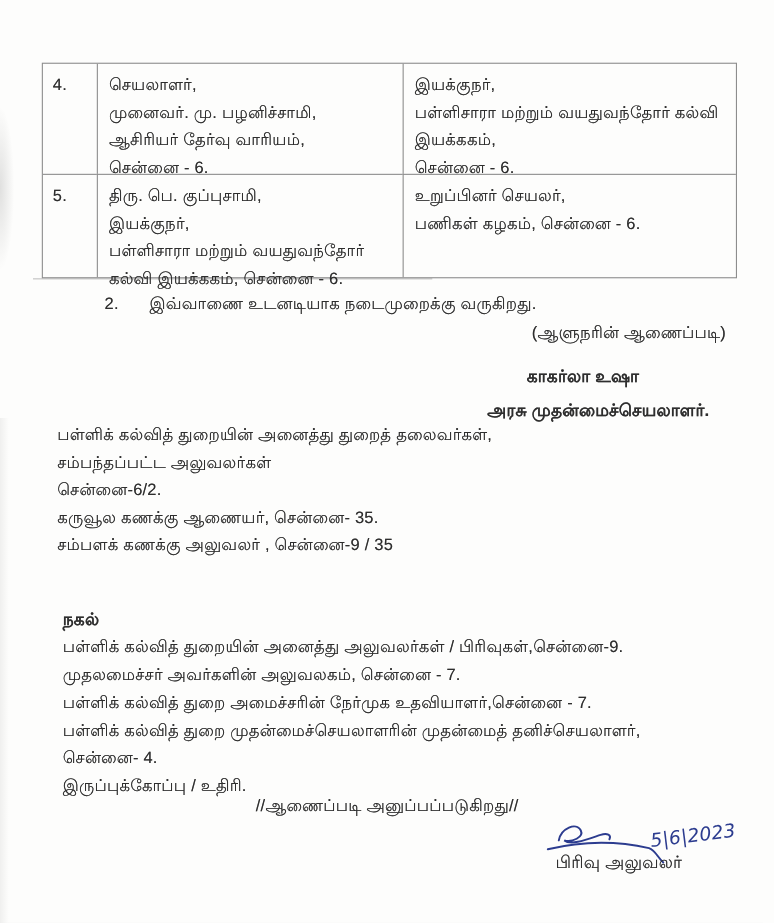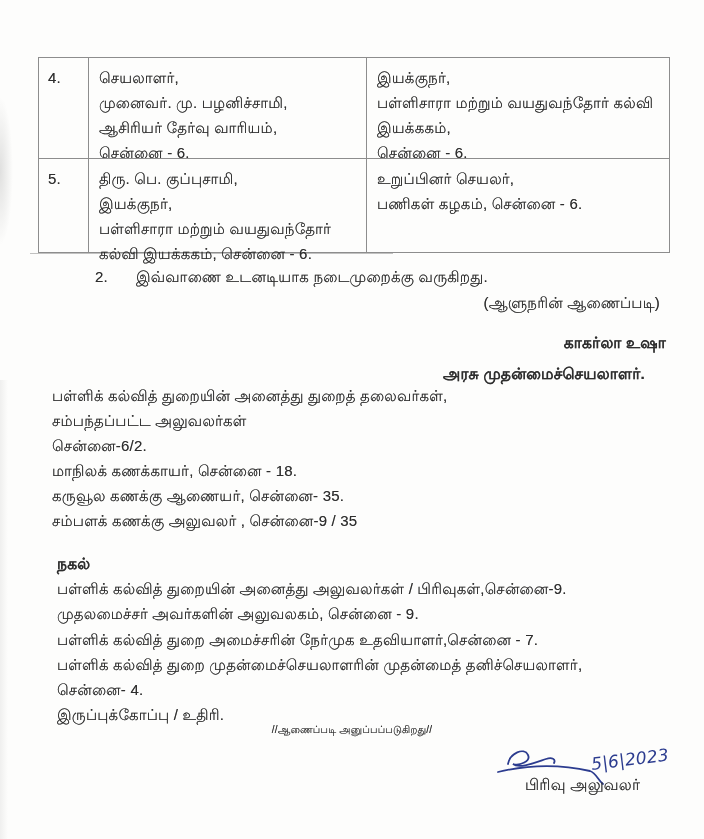--- a/index.html
+++ b/index.html
@@ -27,29 +27,29 @@
     display:grid;grid-template-columns:49px 278px 1fr;
     font-size:15px;line-height:25px;
   }
   .gcell{border-left:1px solid var(--table-border);padding:7px 10px 0 10px;height:100px;}
   .gcell.c-first{border-left:none;padding-left:9px;}
   .gcell.r2{border-top:1px solid var(--table-border);height:94px;}
   
   .para2{position:absolute;left:95px;top:267px;display:flex;gap:28px;font-size:15px;line-height:20px;}
   .by-order{position:absolute;left:0;top:294px;width:660px;text-align:right;font-size:15px;}
   .signatory{position:absolute;left:408px;top:327px;width:272px;text-align:center;font-weight:bold;font-size:15.5px;line-height:31px;}
-  .signatory .name{transform:translateX(-14px);text-align:right;}
+  .signatory .name{transform:translateX(-14px);}
   .block{position:absolute;font-size:15px;line-height:25px;}
   .recipients{left:52px;top:383px;}
   .copies{left:57px;top:551px;line-height:25.2px;}
   .bold{font-weight:bold;font-size:15.5px;}
-  .forwarded{position:absolute;left:0;top:724px;width:704px;text-align:center;font-size:10px;}
+  .forwarded{position:absolute;left:0;top:724px;width:704px;text-align:center;font-size:15px;}
   
   .sig-svg{position:absolute;left:486px;top:740px;color:var(--signature-ink);text-shadow:none;}
-  .section-officer{position:absolute;left:525px;top:776px;font-size:15.5px;}
+  .section-officer{position:absolute;left:505px;top:776px;font-size:15.5px;}
   
   .artifact{position:absolute;pointer-events:none;}
   .a1{left:0;top:96px;width:13px;height:150px;background:radial-gradient(ellipse at left,rgba(90,90,90,.18),transparent 70%);}
   .a2{left:0;top:380px;width:8px;height:459px;background:linear-gradient(to right,rgba(120,120,120,.10),transparent);}
   .a3{left:30px;top:253px;width:363px;height:1px;background:rgba(120,120,120,.45);}
 </style>
 </head>
 <body>
 
 <div class="page">
@@ -100,29 +100,28 @@
 
   <div class="signatory">
     <div class="name">காகர்லா உஷா</div>
     <div>அரசு முதன்மைச்செயலாளர்.</div>
   </div>
 
   <div class="block recipients">
     <div>பள்ளிக் கல்வித் துறையின் அனைத்து துறைத் தலைவர்கள்,</div>
     <div>சம்பந்தப்பட்ட அலுவலர்கள்</div>
     <div>சென்னை-6/2.</div>
-    <div>மாநிலக் கணக்காயர், சென்னை - 18.</div>
     <div>கருவூல கணக்கு ஆணையர், சென்னை- 35.</div>
     <div>சம்பளக் கணக்கு அலுவலர் , சென்னை-9 / 35</div>
   </div>
 
   <div class="block copies">
     <div class="bold">நகல்</div>
     <div>பள்ளிக் கல்வித் துறையின் அனைத்து அலுவலர்கள் / பிரிவுகள்,சென்னை-9.</div>
-    <div>முதலமைச்சர் அவர்களின் அலுவலகம், சென்னை - 9.</div>
+    <div>முதலமைச்சர் அவர்களின் அலுவலகம், சென்னை - 7.</div>
     <div>பள்ளிக் கல்வித் துறை அமைச்சரின் நேர்முக உதவியாளர்,சென்னை - 7.</div>
     <div>பள்ளிக் கல்வித் துறை முதன்மைச்செயலாளரின் முதன்மைத் தனிச்செயலாளர்,</div>
     <div>சென்னை- 4.</div>
     <div>இருப்புக்கோப்பு / உதிரி.</div>
   </div>
 
   <div class="forwarded">//ஆணைப்படி அனுப்பப்படுகிறது//</div>
 
   <svg class="sig-svg" width="212" height="58" viewBox="0 0 212 58">
     <g fill="none" stroke="currentColor" stroke-width="1.8" stroke-linecap="round">

